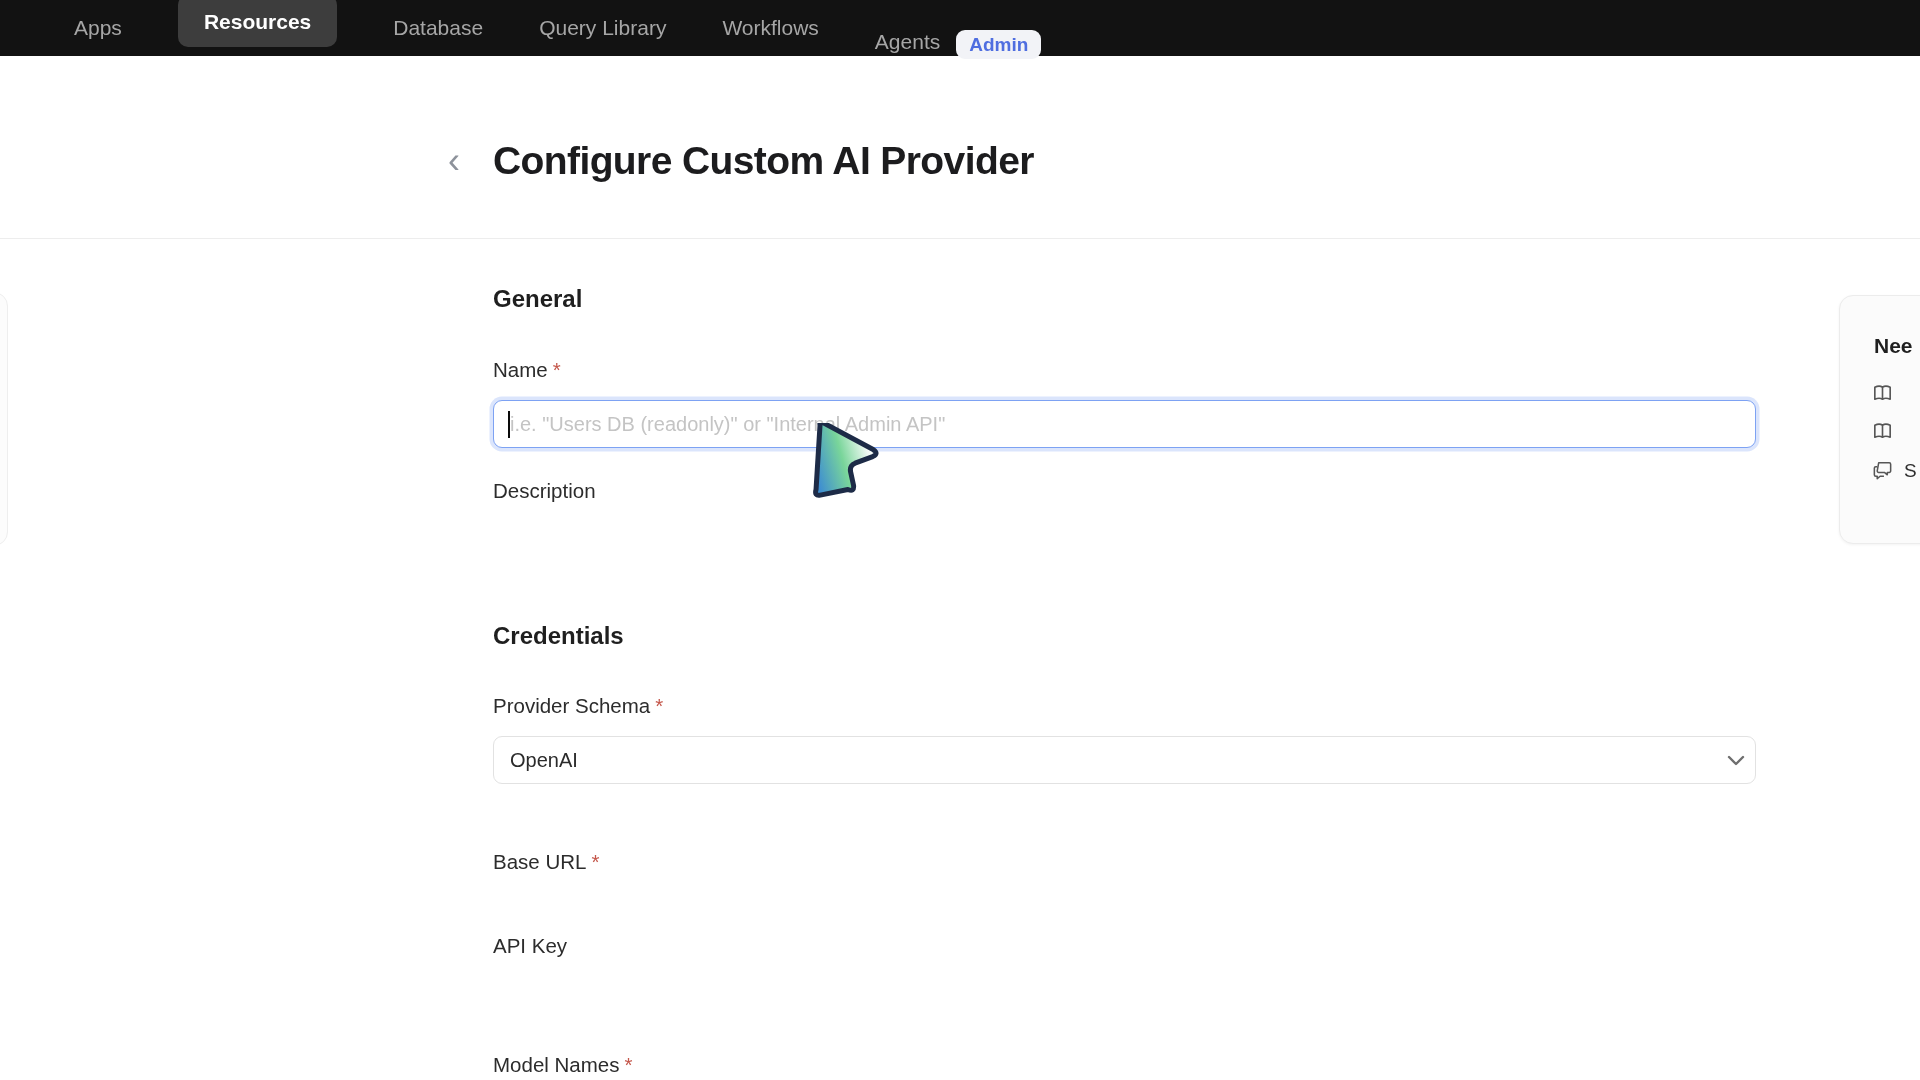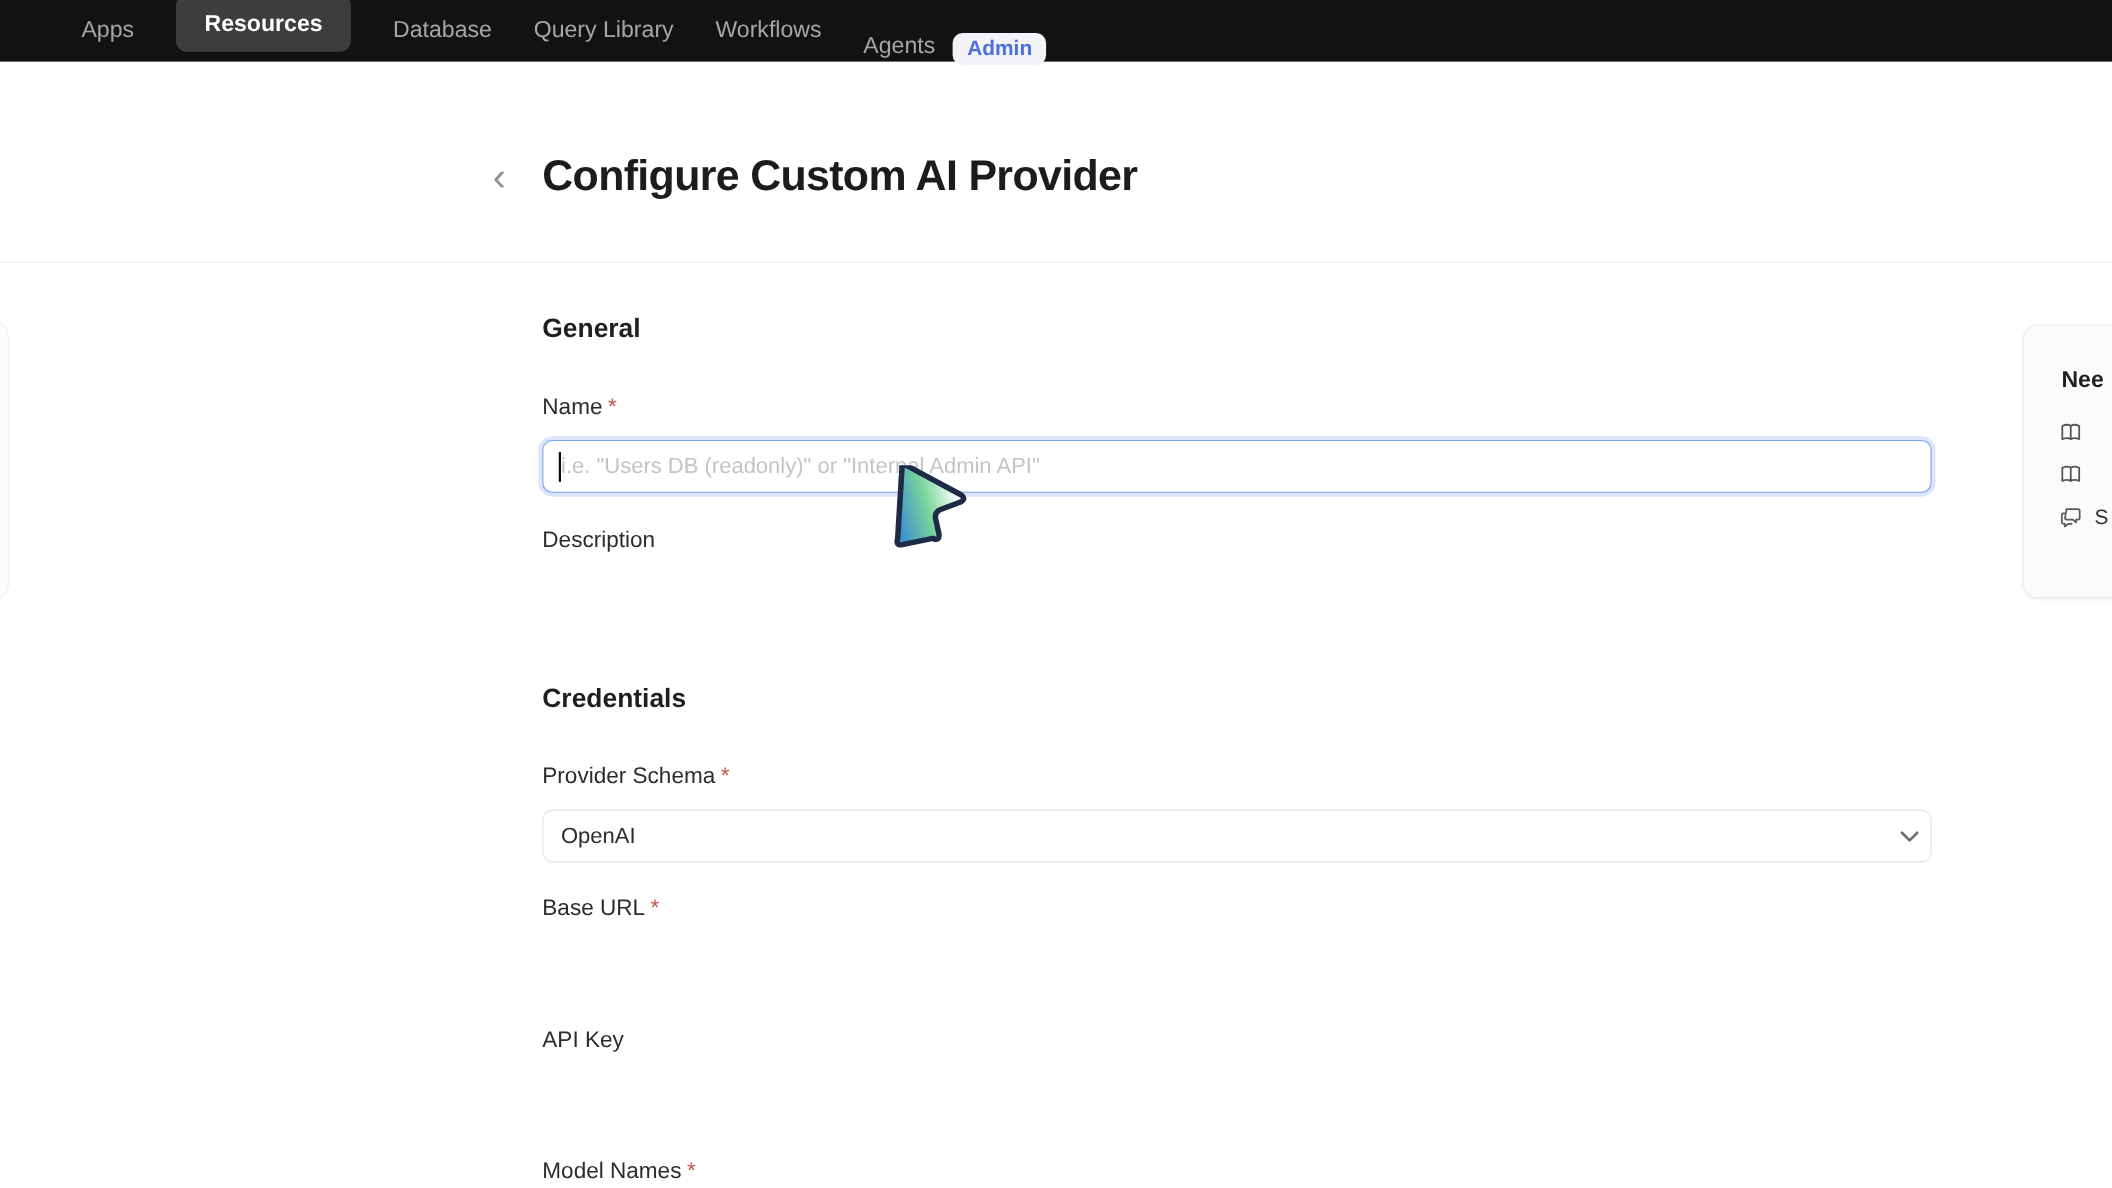--- a/index.html
+++ b/index.html
@@ -1,21 +1,21 @@
 <!DOCTYPE html>
 <html><head>
 <meta charset="utf-8">
 <style>
   html,body{margin:0;padding:0;background:#e8e8e8;}
   .screen{position:relative;width:1920px;height:1080px;background:#ffffff;overflow:hidden;
           font-family:"Liberation Sans",sans-serif;color:#1f1f1f;}
 
   
   .topnav{position:absolute;top:0;left:0;right:0;height:56px;background:#121212;
-          display:flex;align-items:center;gap:38px;padding-left:74px;z-index:5;}
+          display:flex;align-items:center;gap:56px;padding-left:74px;z-index:5;}
   .nav-item{color:#a6a6a6;font-size:21px;font-weight:500;white-space:nowrap;cursor:pointer;}
   .nav-item.active{background:#3d3d3d;color:#ffffff;border-radius:10px;
                    padding:15px 26px 13px;margin-top:-14px;font-weight:600;}
   .nav-agents{display:flex;gap:16px;margin-top:32px;}
   .beta{background:#f2f3f7;color:#4f6ee0;font-size:19px;font-weight:600;
         padding:5px 13px;border-radius:9px;line-height:1;}
 
   
   .back-btn{position:absolute;left:448px;top:143px;font-size:36px;line-height:36px;
             color:#8d929b;cursor:pointer;}
@@ -95,21 +95,21 @@
   <div class="field-label" style="top:694px;">
     <span>Provider Schema</span><span class="req">*</span>
   </div>
   <div class="select" style="top:736px;">
     <span>OpenAI</span>
     <svg class="chev" viewBox="0 0 24 24">
       <polyline points="5,9 12,16 19,9" fill="none" stroke="#6e6e6e" stroke-width="2.4" stroke-linecap="round" stroke-linejoin="round"></polyline>
     </svg>
   </div>
 
-  <div class="field-label" style="top:814px;text-align:right;">
+  <div class="field-label" style="top:850px;text-align:right;">
     <span>Base URL</span><span class="req">*</span>
   </div>
 
   <div class="field-label" style="top:934px;">
     <span>API Key</span>
   </div>
 
   <div class="field-label" style="top:1053px;">
     <span>Model Names</span><span class="req">*</span>
   </div>

